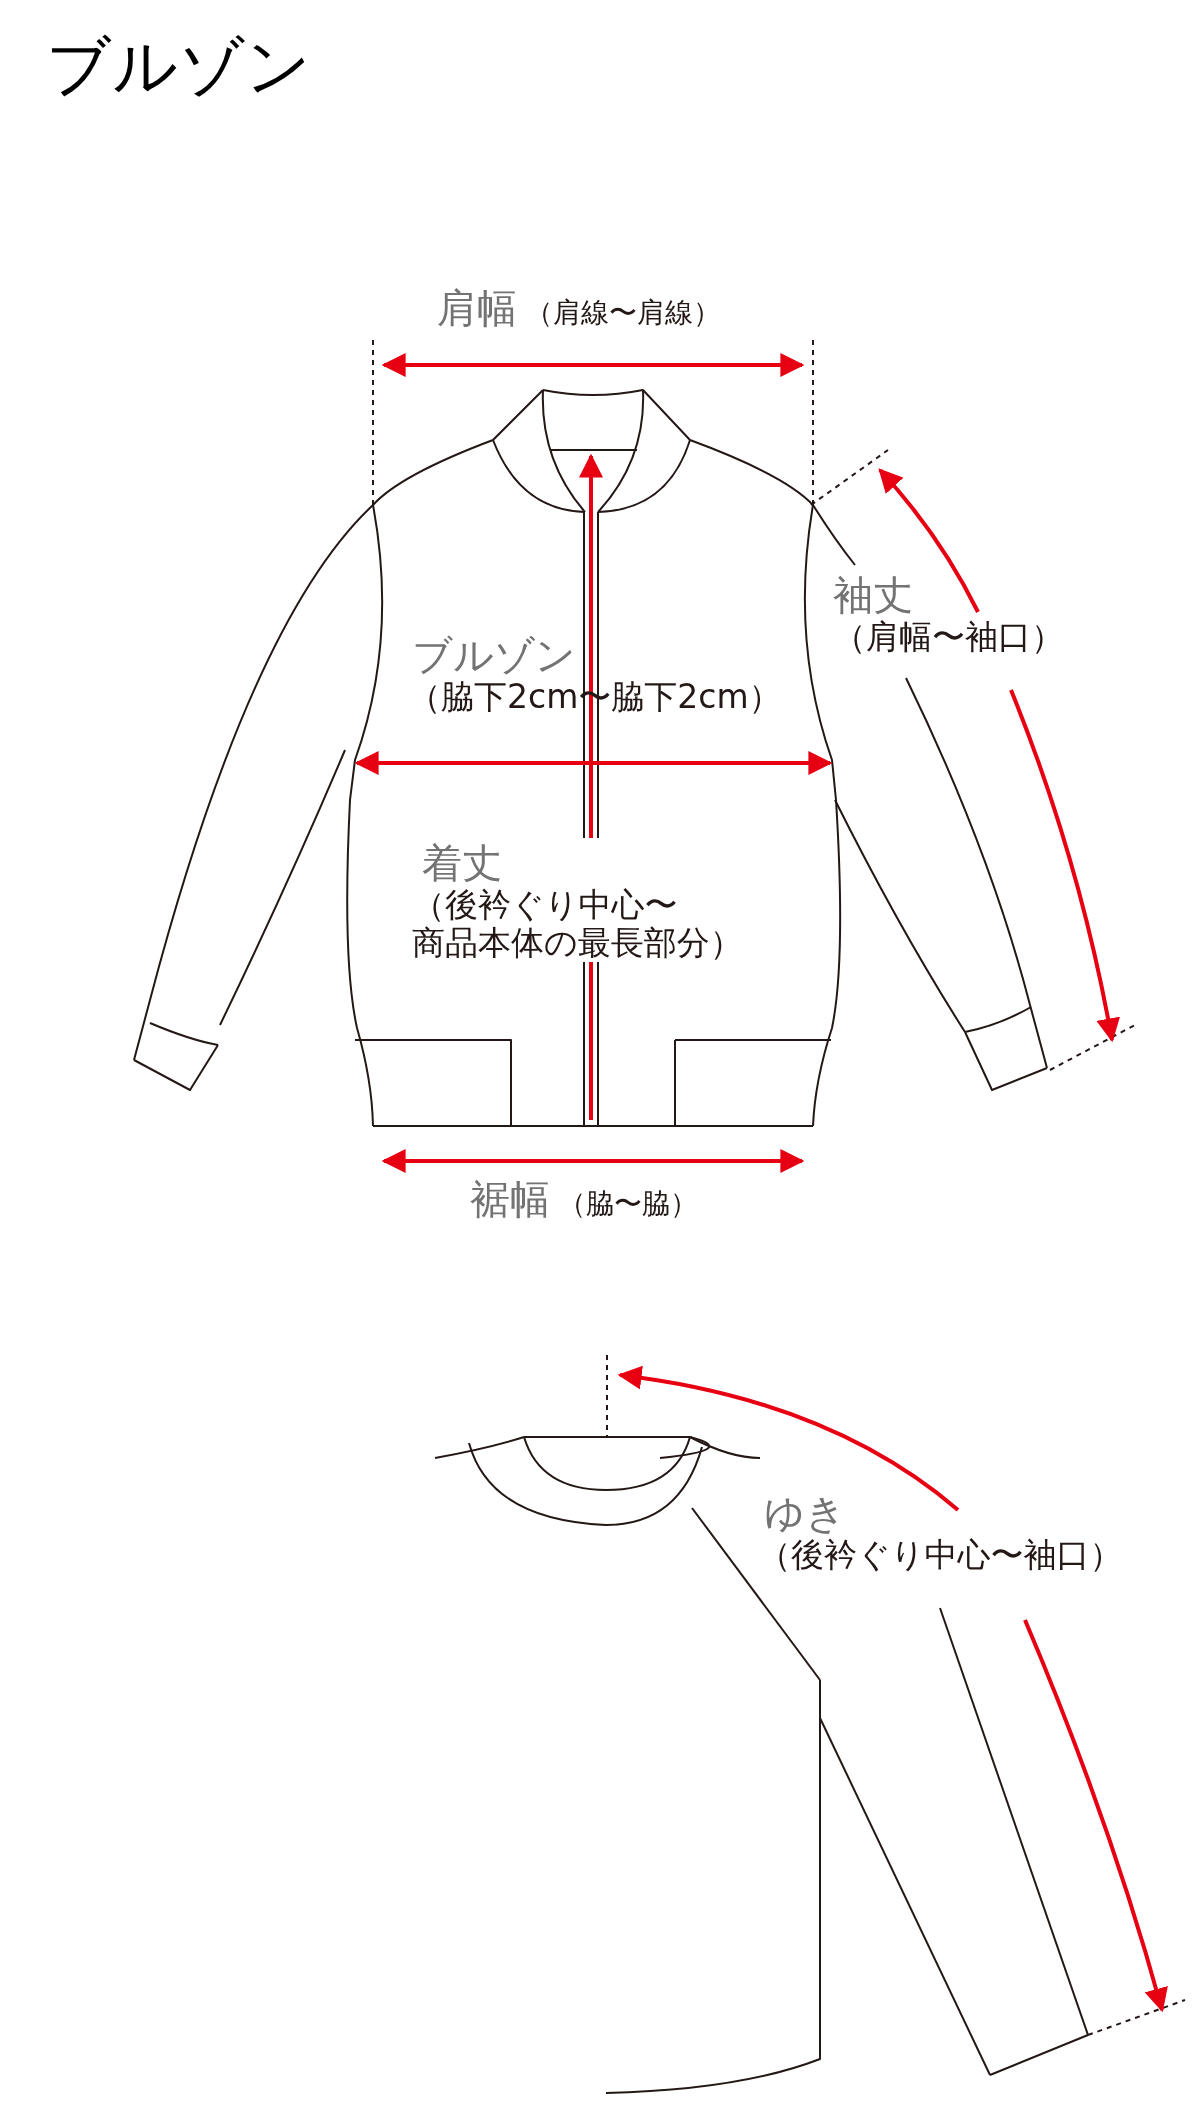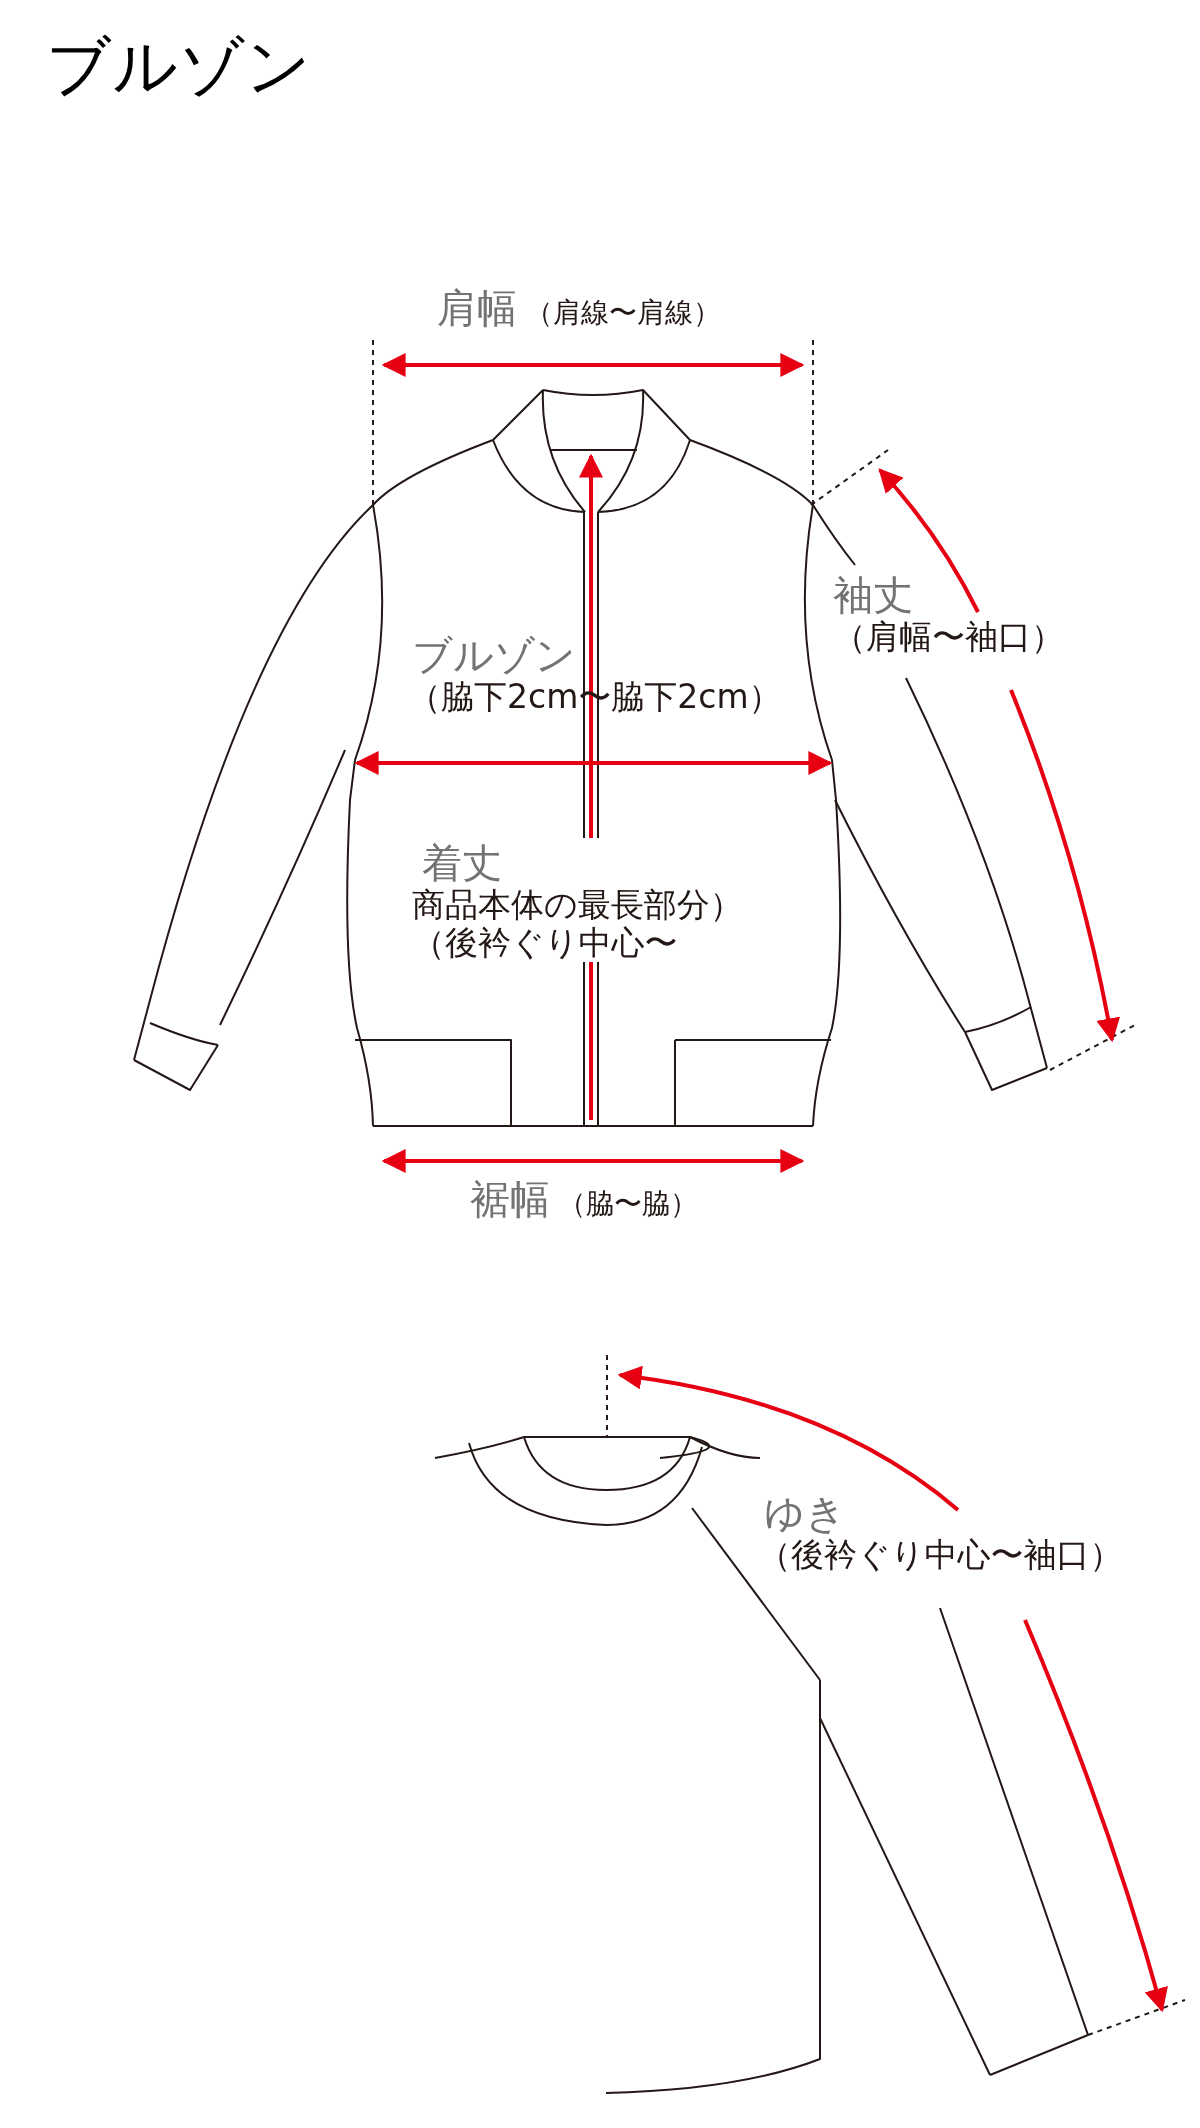--- a/index.html
+++ b/index.html
@@ -108,22 +108,22 @@
   <div class="sub">（肩幅〜袖口）</div>
 </div>
 
 <div class="lbl" style="left:408px; top:632px;">
   <div class="name" style="margin-left:4px;">ブルゾン</div>
   <div class="sub">（脇下2cm〜脇下2cm）</div>
 </div>
 
 <div class="lbl" style="left:412px; top:840px; background:#fff;">
   <div class="name" style="margin-left:10px;">着丈</div>
+  <div class="sub">（後衿ぐり中心〜</div>
   <div class="sub">商品本体の最長部分）</div>
-  <div class="sub">（後衿ぐり中心〜</div>
 </div>
 
 <div class="lbl" style="left:470px; top:1176px;">
   <span class="name">裾幅</span><span class="paren">（脇〜脇）</span>
 </div>
 
 <div class="lbl" style="left:758px; top:1490px;">
   <div class="name" style="margin-left:6px;">ゆき</div>
   <div class="sub">（後衿ぐり中心〜袖口）</div>
 </div>

